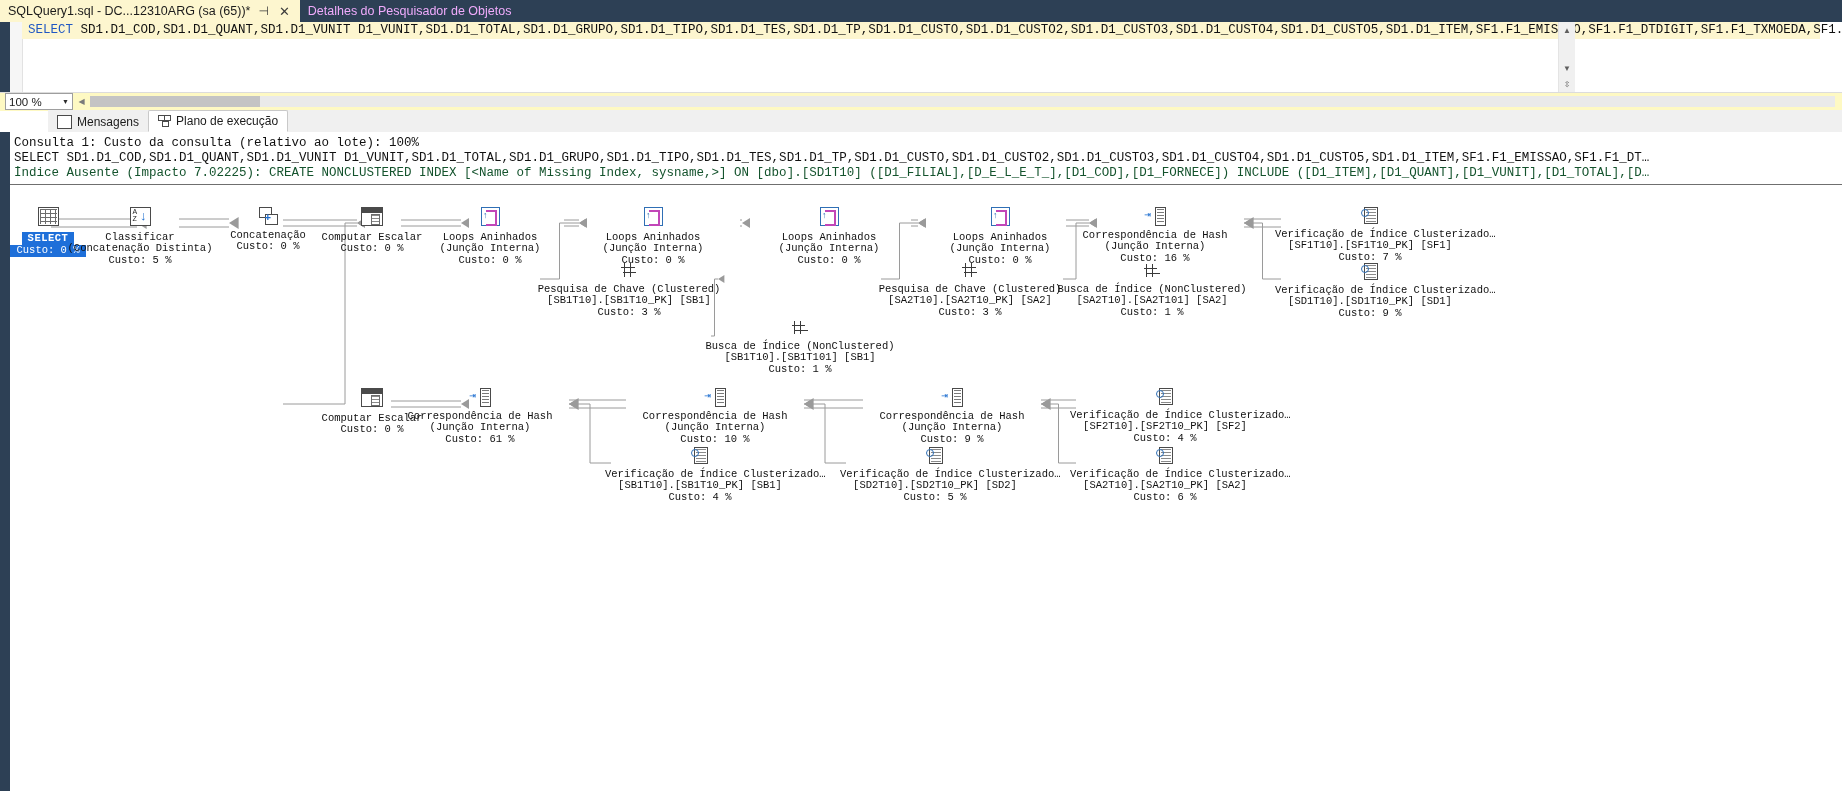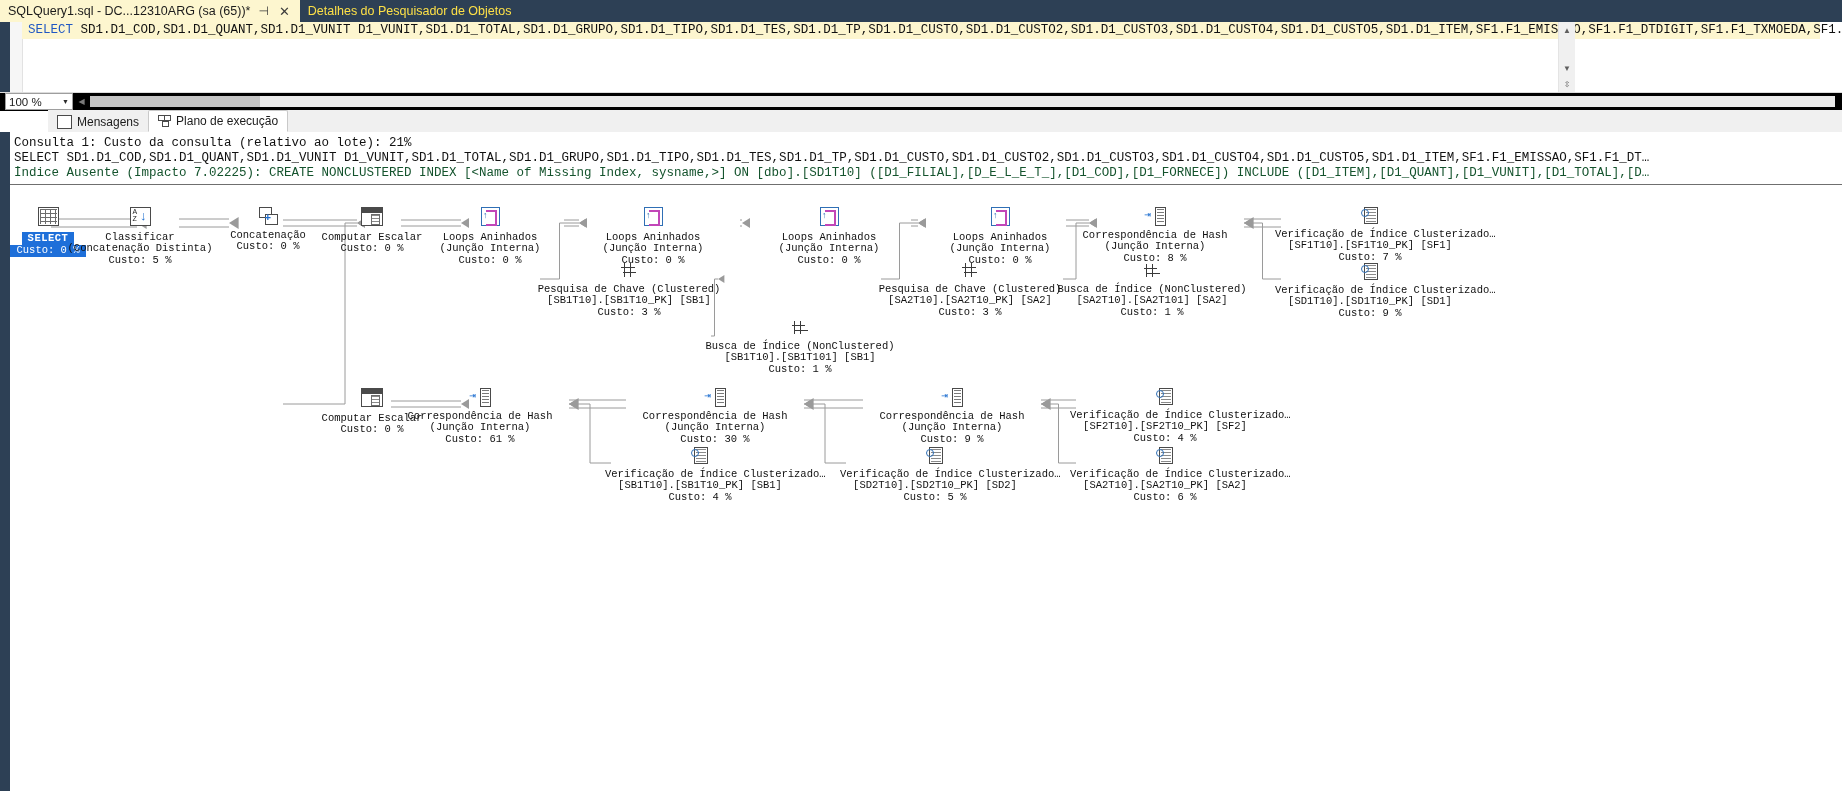--- a/index.html
+++ b/index.html
@@ -17,21 +17,21 @@
     position:absolute;left:0;top:0;width:1842px;height:22px;
     background:#2d4055;
     display:flex;align-items:flex-end;
   }
   .tab{
     height:22px;display:flex;align-items:center;gap:6px;
     padding:0 8px;font-size:12.5px;white-space:nowrap;
     font-family:"Liberation Sans", sans-serif;
   }
   .tab.active{background:#fdf6cf;color:#1b1b1b;}
-  .tab.inactive{background:#2d4055;color:#fde047;}
+  .tab.inactive{background:#2d4055;color:#f0abfc;}
   .tab .pin, .tab .close{
     font-size:12px;line-height:1;color:#3b3b3b;cursor:pointer;
     padding:0 2px;
   }
   .tab .close{font-size:13px;}
 
   
   .editor{
     position:absolute;left:0;top:22px;width:1842px;height:70px;
     background:#ffffff;border-bottom:0;
@@ -57,21 +57,21 @@
     position:absolute;right:0;top:22px;width:16px;height:70px;background:#f0f0f0;
     border-left:1px solid #e4e4e4;
   }
   .sb-arrow{
     width:16px;height:16px;display:flex;align-items:center;justify-content:center;
     font-size:8px;color:#5f5f5f;background:#f0f0f0;
   }
 
   
   .zoomrow{
-    position:absolute;left:0;top:92px;width:1842px;height:18px;background:#000000;
+    position:absolute;left:0;top:92px;width:1842px;height:18px;background:#fef9c3;
     border-top:1px solid #dcdcdc;
   }
   .zoombox{
     position:absolute;left:5px;top:0px;width:68px;height:17px;background:#fff;
     border:1px solid #9e9e9e;display:flex;align-items:center;
     justify-content:space-between;padding:0 3px;box-sizing:border-box;
     font-size:11.5px;color:#1b1b1b;
   }
   .zoombox .caret{font-size:7px;color:#2b2b2b;}
   .hsb-left{position:absolute;left:75px;top:2px;width:13px;height:13px;
@@ -217,21 +217,21 @@
         <span style="position:absolute;left:4px;bottom:0;width:5px;height:4px;border:1px solid #4a4a4a;"></span>
       </span>
       <span>Plano de execução</span>
     </div>
   </div>
 
   <div class="plan">
     <div class="plan-gutter"></div>
 
     <div class="plan-head">
-      <div class="ph-line black">Consulta 1: Custo da consulta (relativo ao lote): 21%</div>
+      <div class="ph-line black">Consulta 1: Custo da consulta (relativo ao lote): 100%</div>
       <div class="ph-line black">SELECT SD1.D1_COD,SD1.D1_QUANT,SD1.D1_VUNIT D1_VUNIT,SD1.D1_TOTAL,SD1.D1_GRUPO,SD1.D1_TIPO,SD1.D1_TES,SD1.D1_TP,SD1.D1_CUSTO,SD1.D1_CUSTO2,SD1.D1_CUSTO3,SD1.D1_CUSTO4,SD1.D1_CUSTO5,SD1.D1_ITEM,SF1.F1_EMISSAO,SF1.F1_DT…</div>
       <div class="ph-line green">Índice Ausente (Impacto 7.02225): CREATE NONCLUSTERED INDEX [&lt;Name of Missing Index, sysname,&gt;] ON [dbo].[SD1T10] ([D1_FILIAL],[D_E_L_E_T_],[D1_COD],[D1_FORNECE]) INCLUDE ([D1_ITEM],[D1_QUANT],[D1_VUNIT],[D1_TOTAL],[D…</div>
     </div>
     <div class="plan-rule"></div>
 
     <div class="canvas" id="canvas">
 
       <svg id="edges" width="1842" height="606" style="position:absolute;left:0;top:0;pointer-events:none;">
           <line x1="137" y1="34" x2="51" y2="34" stroke="#9a9a9a" stroke-width="1"></line>
           <line x1="137" y1="42" x2="51" y2="42" stroke="#9a9a9a" stroke-width="1"></line>
@@ -352,21 +352,21 @@
         <div class="node" style="left: 905px; top: 22px; width: 190px;">
           <span class="ico"><span class="ic ic-loops"><span class="g"></span><span class="a">↑</span></span></span>
           <span class="lbl">Loops Aninhados</span>
           <span class="lbl">(Junção Interna)</span>
           <span class="lbl">Custo: 0 %</span>
         </div>
         <div class="node" style="left: 1060px; top: 22px; width: 190px;">
           <span class="ico"><span class="ic ic-hash"><span class="bars"></span><span class="ar">⇥</span></span></span>
           <span class="lbl">Correspondência de Hash</span>
           <span class="lbl">(Junção Interna)</span>
-          <span class="lbl">Custo: 8 %</span>
+          <span class="lbl">Custo: 16 %</span>
         </div>
         <div class="node" style="left: 1275px; top: 22px; width: 190px;">
           <span class="ico"><span class="ic ic-clust"><span class="box"></span><span class="mg"></span></span></span>
           <span class="lbl">Verificação de Índice Clusterizado…</span>
           <span class="lbl">[SF1T10].[SF1T10_PK] [SF1]</span>
           <span class="lbl">Custo: 7 %</span>
         </div>
         <div class="node" style="left: 534px; top: 78px; width: 190px;">
           <span class="ico"><span class="ic ic-seek"><span class="v1"></span><span class="v2"></span><span class="h1"></span><span class="h2"></span></span></span>
           <span class="lbl">Pesquisa de Chave (Clustered)</span>
@@ -405,21 +405,21 @@
         <div class="node" style="left: 385px; top: 203px; width: 190px;">
           <span class="ico"><span class="ic ic-hash"><span class="bars"></span><span class="ar">⇥</span></span></span>
           <span class="lbl">Correspondência de Hash</span>
           <span class="lbl">(Junção Interna)</span>
           <span class="lbl">Custo: 61 %</span>
         </div>
         <div class="node" style="left: 620px; top: 203px; width: 190px;">
           <span class="ico"><span class="ic ic-hash"><span class="bars"></span><span class="ar">⇥</span></span></span>
           <span class="lbl">Correspondência de Hash</span>
           <span class="lbl">(Junção Interna)</span>
-          <span class="lbl">Custo: 30 %</span>
+          <span class="lbl">Custo: 10 %</span>
         </div>
         <div class="node" style="left: 857px; top: 203px; width: 190px;">
           <span class="ico"><span class="ic ic-hash"><span class="bars"></span><span class="ar">⇥</span></span></span>
           <span class="lbl">Correspondência de Hash</span>
           <span class="lbl">(Junção Interna)</span>
           <span class="lbl">Custo: 9 %</span>
         </div>
         <div class="node" style="left: 1070px; top: 203px; width: 190px;">
           <span class="ico"><span class="ic ic-clust"><span class="box"></span><span class="mg"></span></span></span>
           <span class="lbl">Verificação de Índice Clusterizado…</span>

